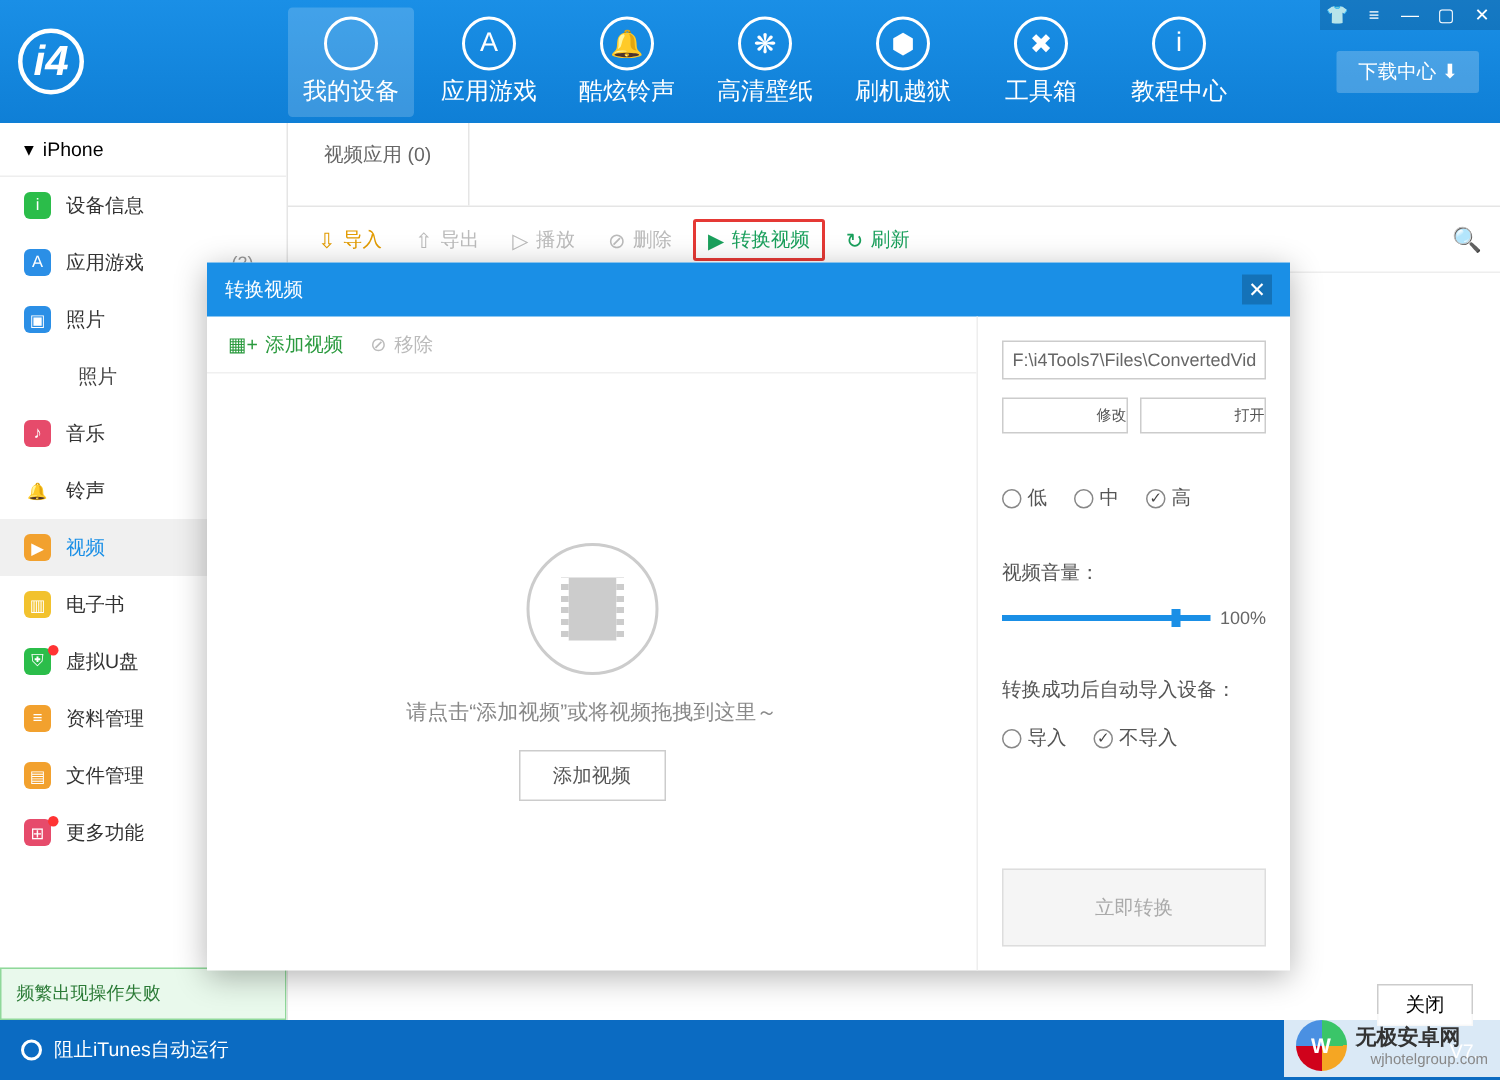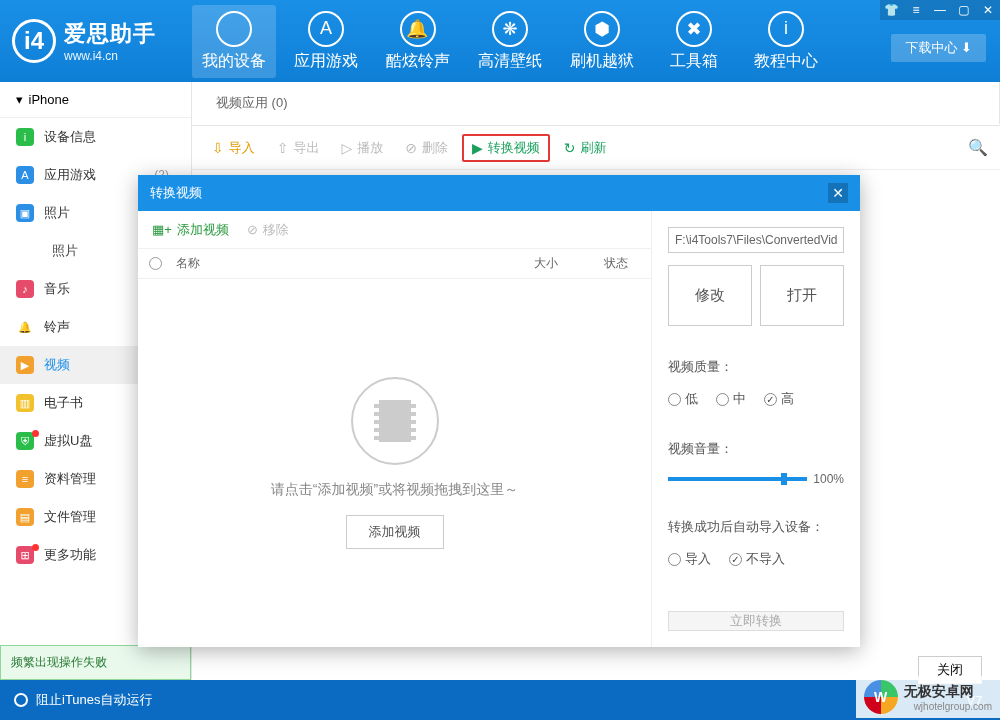--- a/index.html
+++ b/index.html
@@ -1,21 +1,21 @@
 <!DOCTYPE html>
 <html><head>
 <meta charset="utf-8">
 <style>
 * { margin:0; padding:0; box-sizing:border-box; font-family:"Microsoft YaHei","微软雅黑",sans-serif; }
 body { width:1000px; height:720px; background:#fff; overflow:hidden; position:relative; }
 
 
 .header { height:82px; background:linear-gradient(#1a8fe6,#0f7fd6); display:flex; align-items:center; color:#fff; }
 .logo-block { width:192px; display:flex; align-items:center; padding-left:12px; gap:8px; }
-.logo-circle { width:44px; height:44px; border:3px solid #fff; border-radius:50%; display:flex; align-items:center; justify-content:center; font-size:24px; font-weight:bold; }
+.logo-circle { width:44px; height:44px; border:3px solid #fff; border-radius:50%; display:flex; align-items:center; justify-content:center; font-size:28px; font-weight:bold; font-style:italic; }
 .logo-text .cn { font-size:22px; font-weight:bold; letter-spacing:1px; }
 .logo-text .url { font-size:12px; opacity:.9; }
 .nav { display:flex; gap:8px; flex:1; }
 .nav-item { width:84px; display:flex; flex-direction:column; align-items:center; gap:4px; padding:6px 0; cursor:pointer; border-radius:3px; }
 .nav-item.active { background:rgba(255,255,255,.18); }
 .nav-icon { width:36px; height:36px; border:2px solid #fff; border-radius:50%; display:flex; align-items:center; justify-content:center; font-size:18px; }
 .nav-label { font-size:16px; }
 .win-controls { position:absolute; top:0; right:0; display:flex; background:rgba(0,0,0,.15); }
 .win-btn { width:24px; height:20px; display:flex; align-items:center; justify-content:center; font-size:12px; cursor:pointer; color:#fff; }
 .dl-center { position:absolute; top:34px; right:14px; background:rgba(255,255,255,.22); padding:5px 14px; font-size:13px; cursor:pointer; border-radius:2px; }
@@ -29,21 +29,21 @@
 .sb-item { padding:10px 16px; font-size:13px; color:#333; display:flex; align-items:center; gap:10px; cursor:pointer; position:relative; }
 .sb-item.sub { padding-left:52px; color:#444; }
 .sb-item .cnt { color:#999; margin-left:auto; margin-right:6px; font-size:12px; }
 .sb-item.active { background:#f0f0f0; color:#1a8fe6; }
 .sb-ico { width:18px; height:18px; border-radius:4px; display:inline-flex; align-items:center; justify-content:center; font-size:11px; color:#fff; }
 .dot-red { width:7px; height:7px; background:#f33; border-radius:50%; position:absolute; top:8px; left:32px; }
 .sb-warning { position:absolute; bottom:0; left:0; right:0; background:#e9f9ec; border:1px solid #8fd89a; padding:8px 10px; font-size:12px; color:#2a7a35; white-space:nowrap; overflow:hidden; }
 
 
 .main { flex:1; position:relative; }
-.tabs { display:flex; border-bottom:1px solid #e5e5e5; height:44px;flex-direction:column; }
+.tabs { display:flex; border-bottom:1px solid #e5e5e5; height:56px; }
 .tab { padding:12px 24px; font-size:13px; color:#666; cursor:pointer; border-right:1px solid #e5e5e5; }
 .tab.active { color:#222; background:#fff; border-bottom:2px solid #fff; margin-bottom:-1px; }
 .toolbar { height:44px; display:flex; align-items:center; padding:0 12px; gap:6px; border-bottom:1px solid #eee; }
 .tb-btn { display:flex; align-items:center; gap:5px; padding:4px 8px; font-size:13px; color:#666; cursor:pointer; border-radius:2px; }
 .tb-btn.accent { color:#e29b00; }
 .tb-btn .ico { font-size:14px; }
 .tb-convert { border:2px solid #e53935; padding:3px 8px; color:#1aa05c; }
 .tb-refresh { color:#1aa05c; }
 .tb-search { margin-left:auto; width:20px; height:20px; color:#bbb; display:flex; align-items:center; justify-content:center; }
 .bottom-close { position:absolute; right:18px; bottom:-4px; border:1px solid #ccc; background:#fff; padding:4px 18px; font-size:13px; cursor:pointer; }
@@ -71,47 +71,43 @@
 .film-icon { width:88px; height:88px; border:2px solid #ccc; border-radius:50%; display:flex; align-items:center; justify-content:center; }
 .film-shape { width:32px; height:42px; background:#ccc; position:relative; }
 .film-shape::before, .film-shape::after { content:''; position:absolute; top:0; bottom:0; width:5px; background:repeating-linear-gradient(#fff 0 4px,#ccc 4px 8px); }
 .film-shape::before { left:-5px; } .film-shape::after { right:-5px; }
 .empty-text { font-size:14px; color:#888; }
 .add-btn { border:1px solid #ccc; padding:7px 22px; font-size:13px; color:#555; cursor:pointer; background:#fff; }
 
 .modal-right { width:208px; padding:16px 16px; font-size:13px; color:#555; display:flex; flex-direction:column; gap:12px; }
 .out-path { border:1px solid #ccc; padding:5px 6px; font-size:12px; color:#666; white-space:nowrap; overflow:hidden; }
 .path-btns { display:flex; gap:8px; }
-.path-btn { flex:1; border:1px solid #ccc; padding:20px 0; text-align:center; font-size:15px; cursor:pointer; }
+.path-btn { flex:1; border:1px solid #ccc; padding:4px 0; text-align:right; font-size:10px; cursor:pointer; }
 .radio-row { display:flex; gap:18px; margin-top:2px; }
 .radio { display:flex; align-items:center; gap:4px; cursor:pointer; }
 .radio .o { width:13px; height:13px; border:1.5px solid #888; border-radius:50%; display:inline-flex; align-items:center; justify-content:center; }
 .radio.checked .o::after { content:'✓'; font-size:10px; color:#444; }
 .slider { display:flex; align-items:center; gap:6px; margin-top:2px; }
 .track { flex:1; height:4px; background:#1a8fe6; position:relative; }
 .thumb { position:absolute; right:20px; top:-4px; width:6px; height:12px; background:#1a8fe6; }
 .slider .pct { font-size:12px; color:#666; }
-.convert-btn { margin-top:auto; border:1px solid #ddd; background:#f5f5f5; padding:0 0; text-align:center; color:#aaa; font-size:13px; }
+.convert-btn { margin-top:auto; border:1px solid #ddd; background:#f5f5f5; padding:16px 0; text-align:center; color:#aaa; font-size:13px; }
 
 
 .watermark { position:absolute; right:0; bottom:2px; display:flex; align-items:center; gap:6px; background:rgba(255,255,255,.85); padding:4px 8px; }
 .wm-logo { width:34px; height:34px; border-radius:50%; background:conic-gradient(#3ac569 0 90deg,#f5a623 90deg 180deg,#d0021b 180deg 270deg,#4a90e2 270deg); display:flex; align-items:center; justify-content:center; color:#fff; font-weight:bold; font-size:14px; }
 .wm-text .l1 { font-size:14px; color:#333; font-weight:bold; }
 .wm-text .l2 { font-size:10px; color:#888;margin-left:10px; }
 </style>
 </head>
 <body>
 
 <div class="header">
   <div class="logo-block">
     <div class="logo-circle">i4</div>
-    <div class="logo-text">
-      <div class="cn">爱思助手</div>
-      <div class="url">www.i4.cn</div>
-    </div>
   </div>
   <div class="nav">
     <div class="nav-item active">
         <div class="nav-icon"></div>
         <div class="nav-label">我的设备</div>
       </div>
     <div class="nav-item">
         <div class="nav-icon">A</div>
         <div class="nav-label">应用游戏</div>
       </div>
@@ -258,44 +254,35 @@
       <div class="modal-tb">
         <div class="add-video">
             <span>▦+</span>
             <span>添加视频</span>
           </div>
         <div class="remove-video">
             <span>⊘</span>
             <span>移除</span>
           </div>
       </div>
-      <div class="list-hd">
-        <div class="col-check">
-            <span style="width:13px;height:13px;border:1.5px solid #999;border-radius:50%;display:inline-block;"></span>
-          </div>
-        <div class="col-name">名称</div>
-        <div class="col-size">大小</div>
-        <div class="col-status">状态</div>
-      </div>
       <div class="empty">
         <div class="film-icon">
             <div class="film-shape"></div>
           </div>
         <div class="empty-text">请点击“添加视频”或将视频拖拽到这里～</div>
         <button class="add-btn">添加视频</button>
       </div>
     </div>
     <div class="modal-right">
       <div class="out-path">F:\i4Tools7\Files\ConvertedVid</div>
       <div class="path-btns">
         <div class="path-btn">修改</div>
         <div class="path-btn">打开</div>
       </div>
       <div style="height:8px"></div>
-      <div>视频质量：</div>
       <div class="radio-row">
         <div class="radio">
             <span class="o"></span>
             <span>低</span>
           </div>
         <div class="radio">
             <span class="o"></span>
             <span>中</span>
           </div>
         <div class="radio checked">

